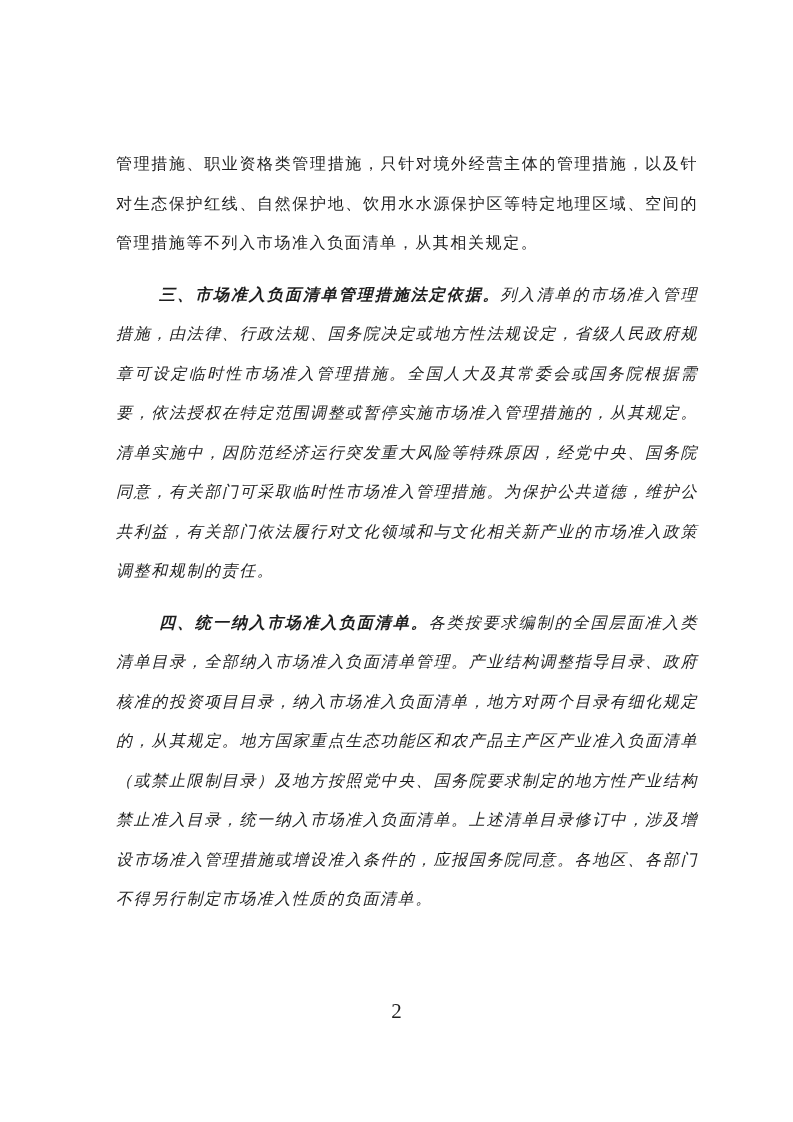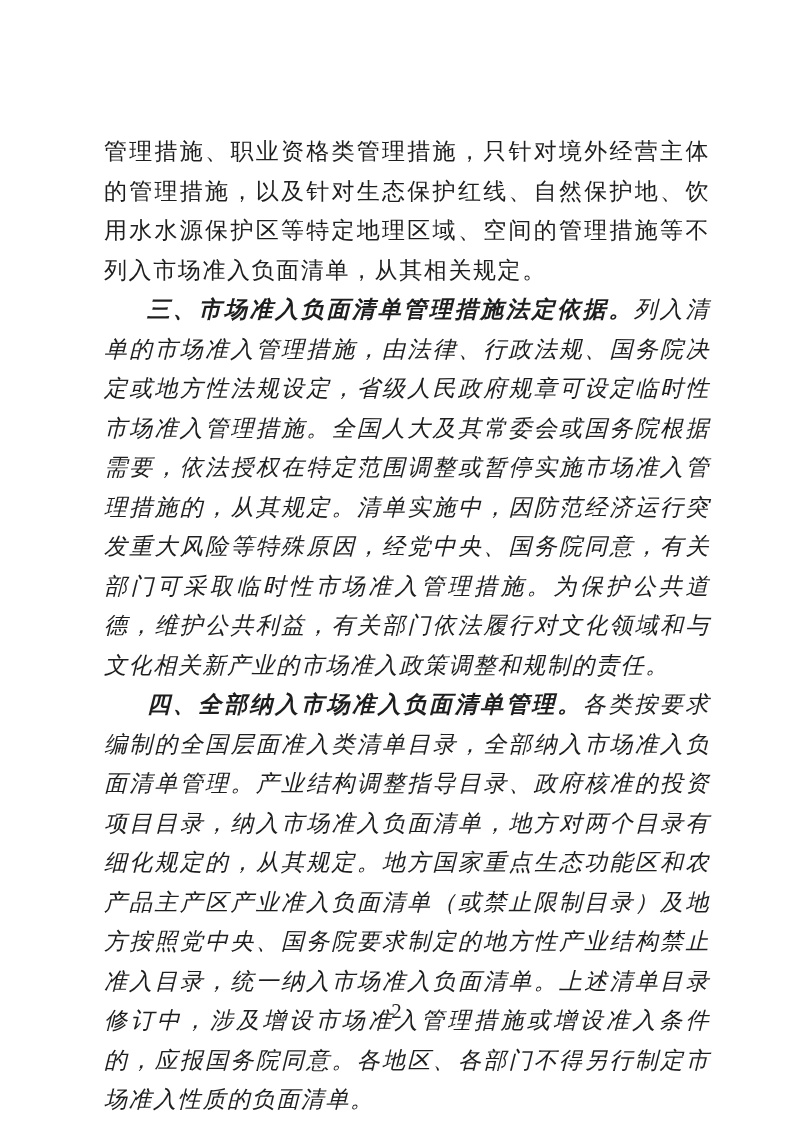--- a/index.html
+++ b/index.html
@@ -16,22 +16,22 @@
     font-family: "Liberation Serif", "DejaVu Serif", serif;
     color: #1e1e1e;
   }
   .body-text {
     position: absolute;
     left: 104px;
     top: 132px;
     width: 606px;
   }
   .para {
-    margin: 0;
-    font-size: 23px;
+    margin: 12px;
+    font-size: 16px;
     line-height: 39.5px;
     letter-spacing: 1.6px;
     text-align: justify;
     text-justify: inter-character;
     word-break: normal;
     color: #1e1e1e;
   }
   .para.indented {
     text-indent: 43px;
     font-style: italic;
@@ -53,18 +53,18 @@
     color: #1e1e1e;
   }
 </style>
 </head>
 <body>
 
 <div class="page">
   <div class="body-text">
     <p class="para"><span>管理措施、职业资格类管理措施，只针对境外经营主体的管理措施，以及针对生态保护红线、自然保护地、饮用水水源保护区等特定地理区域、空间的管理措施等不列入市场准入负面清单，从其相关规定。</span></p>
     <p class="para indented"><span class="section-lead">三、市场准入负面清单管理措施法定依据。</span><span>列入清单的市场准入管理措施，由法律、行政法规、国务院决定或地方性法规设定，省级人民政府规章可设定临时性市场准入管理措施。全国人大及其常委会或国务院根据需要，依法授权在特定范围调整或暂停实施市场准入管理措施的，从其规定。清单实施中，因防范经济运行突发重大风险等特殊原因，经党中央、国务院同意，有关部门可采取临时性市场准入管理措施。为保护公共道德，维护公共利益，有关部门依法履行对文化领域和与文化相关新产业的市场准入政策调整和规制的责任。</span></p>
-    <p class="para indented"><span class="section-lead">四、全部纳入市场准入负面清单管理。</span><span>各类按要求编制的全国层面准入类清单目录，全部纳入市场准入负面清单管理。产业结构调整指导目录、政府核准的投资项目目录，纳入市场准入负面清单，地方对两个目录有细化规定的，从其规定。地方国家重点生态功能区和农产品主产区产业准入负面清单（或禁止限制目录）及地方按照党中央、国务院要求制定的地方性产业结构禁止准入目录，统一纳入市场准入负面清单。上述清单目录修订中，涉及增设市场准入管理措施或增设准入条件的，应报国务院同意。各地区、各部门不得另行制定市场准入性质的负面清单。</span></p>
+    <p class="para indented"><span class="section-lead">四、统一纳入市场准入负面清单。</span><span>各类按要求编制的全国层面准入类清单目录，全部纳入市场准入负面清单管理。产业结构调整指导目录、政府核准的投资项目目录，纳入市场准入负面清单，地方对两个目录有细化规定的，从其规定。地方国家重点生态功能区和农产品主产区产业准入负面清单（或禁止限制目录）及地方按照党中央、国务院要求制定的地方性产业结构禁止准入目录，统一纳入市场准入负面清单。上述清单目录修订中，涉及增设市场准入管理措施或增设准入条件的，应报国务院同意。各地区、各部门不得另行制定市场准入性质的负面清单。</span></p>
   </div>
   <div class="page-footer">
     <span class="page-number">2</span>
   </div>
 </div>
 
 </body></html>

